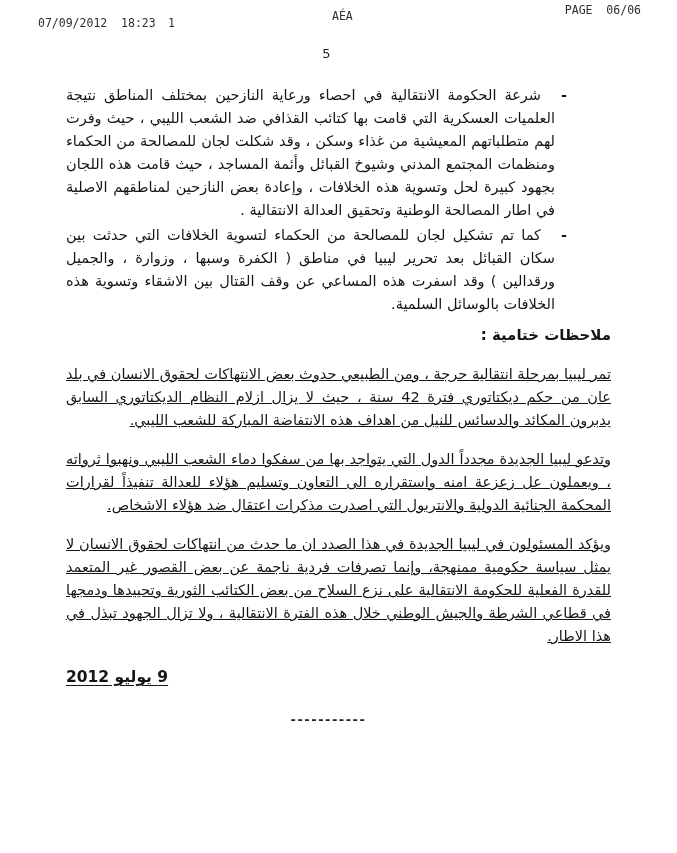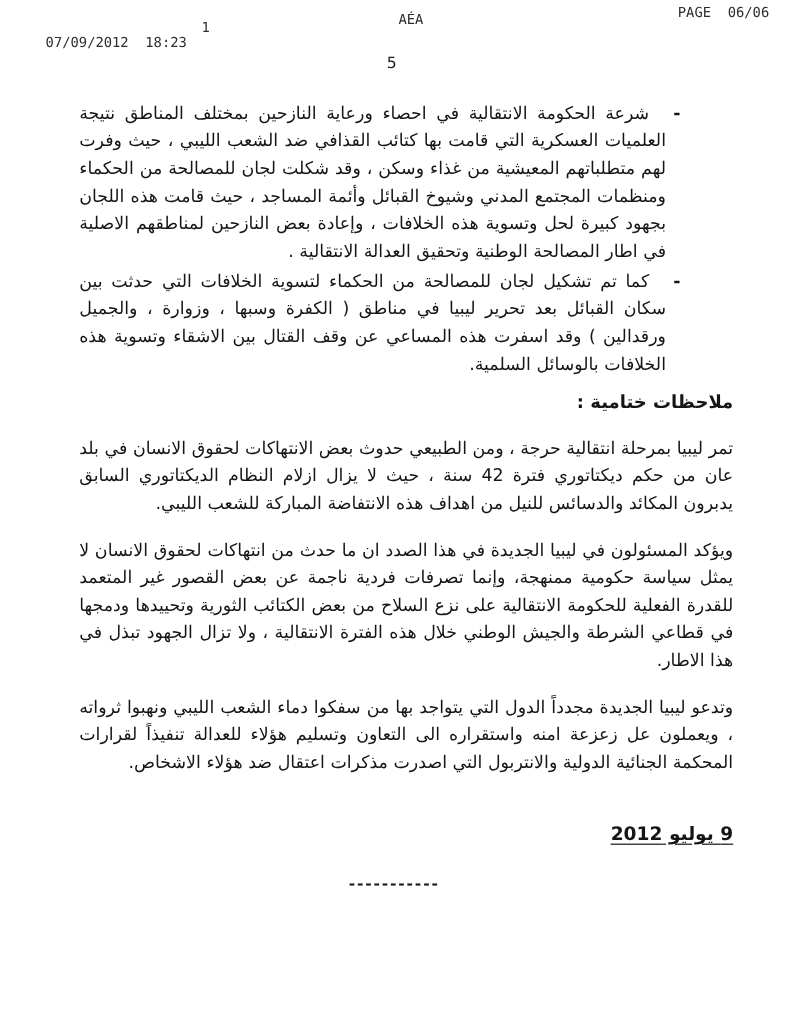--- a/index.html
+++ b/index.html
@@ -14,40 +14,40 @@
     height: 853px;
     margin: 0 auto;
     background: #ffffff;
     color: #1b1b1b;
     overflow: hidden;
   }
   
   .fax-header { position: absolute; top: 0; left: 0; right: 0; height: 42px;
     font-family: "DejaVu Sans Mono", monospace; font-size: 11.5px; color: #2e2e2e; }
   .fh-item { position: absolute; white-space: pre; }
-  .fh-datetime { top: 28px; left: 38px; }
+  .fh-datetime { top: 16px; left: 38px; }
   .fh-station  { top: 16px; left: 168px; }
   .fh-center   { top: 9px;  left: 332px; }
   .fh-page     { top: 3px;  right: 36px; text-align: center; }
   
   .page-number { position: absolute; top: 46px; left: 0; width: 100%;
     text-align: center; font-size: 13px; color: #1b1b1b; transform: translateX(-12px); }
   
   .content {
     position: absolute; top: 84px; left: 66px; width: 545px;
     direction: rtl; text-align: justify;
     font-size: 14.5px; line-height: 23px; color: #151515;
     font-family: "DejaVu Sans", sans-serif;
   }
   .bullet-item { position: relative; padding-right: 56px; text-indent: 14px; margin: 0 0 2px 0; }
   .bullet-item .dash { position: absolute; right: 44px; top: 0; text-indent: 0; font-weight: bold; }
   .closing-heading { margin: 8px 0 12px 0; font-weight: bold; font-size: 15px;
     text-underline-offset: 3px; }
-  .para { margin: 16px 0 11px 0; }
-  .date-line { margin-top: 36px; text-align: right; direction: rtl;
+  .para { margin: 16px 0 11px 0; text-decoration: underline; }
+  .date-line { margin-top: 18px; text-align: left; direction: rtl;
     font-weight: bold; font-size: 15.5px; text-decoration: underline; text-underline-offset: 3px; }
   .separator { margin-top: 19px; text-align: center; font-size: 13px; font-weight: bold;
     letter-spacing: 1.5px; color: #222; transform: translateX(-10px); }
 </style>
 </head>
 <body>
 
 <div class="page">
 
   <div class="fax-header">
@@ -67,21 +67,21 @@
     </div>
 
     <div class="bullet-item">
       <span class="dash">-</span>
       <span>كما تم تشكيل لجان للمصالحة من الحكماء لتسوية الخلافات التي حدثت بين سكان القبائل بعد تحرير ليبيا في مناطق ( الكفرة وسبها ، وزوارة ، والجميل ورقدالين ) وقد اسفرت هذه المساعي عن وقف القتال بين الاشقاء وتسوية هذه الخلافات بالوسائل السلمية.</span>
     </div>
 
     <div class="closing-heading">ملاحظات ختامية :</div>
 
     <p class="para">تمر ليبيا بمرحلة انتقالية حرجة ، ومن الطبيعي حدوث بعض الانتهاكات لحقوق الانسان في بلد عان من حكم ديكتاتوري فترة 42 سنة ، حيث لا يزال ازلام النظام الديكتاتوري السابق يدبرون المكائد والدسائس للنيل من اهداف هذه الانتفاضة المباركة للشعب الليبي.</p>
+    <p class="para">وتدعو ليبيا الجديدة مجدداً الدول التي يتواجد بها من سفكوا دماء الشعب الليبي ونهبوا ثرواته ، ويعملون عل زعزعة امنه واستقراره الى التعاون وتسليم هؤلاء للعدالة تنفيذاً لقرارات المحكمة الجنائية الدولية والانتربول التي اصدرت مذكرات اعتقال ضد هؤلاء الاشخاص.</p>
     <p class="para">ويؤكد المسئولون في ليبيا الجديدة في هذا الصدد ان ما حدث من انتهاكات لحقوق الانسان لا يمثل سياسة حكومية ممنهجة، وإنما تصرفات فردية ناجمة عن بعض القصور غير المتعمد للقدرة الفعلية للحكومة الانتقالية على نزع السلاح من بعض الكتائب الثورية وتحييدها ودمجها في قطاعي الشرطة والجيش الوطني خلال هذه الفترة الانتقالية ، ولا تزال الجهود تبذل في هذا الاطار.</p>
-    <p class="para">وتدعو ليبيا الجديدة مجدداً الدول التي يتواجد بها من سفكوا دماء الشعب الليبي ونهبوا ثرواته ، ويعملون عل زعزعة امنه واستقراره الى التعاون وتسليم هؤلاء للعدالة تنفيذاً لقرارات المحكمة الجنائية الدولية والانتربول التي اصدرت مذكرات اعتقال ضد هؤلاء الاشخاص.</p>
 
     <div class="date-line">9 يوليو 2012</div>
     <div class="separator">-----------</div>
 
   </div>
 
 </div>
 
 </body></html>

